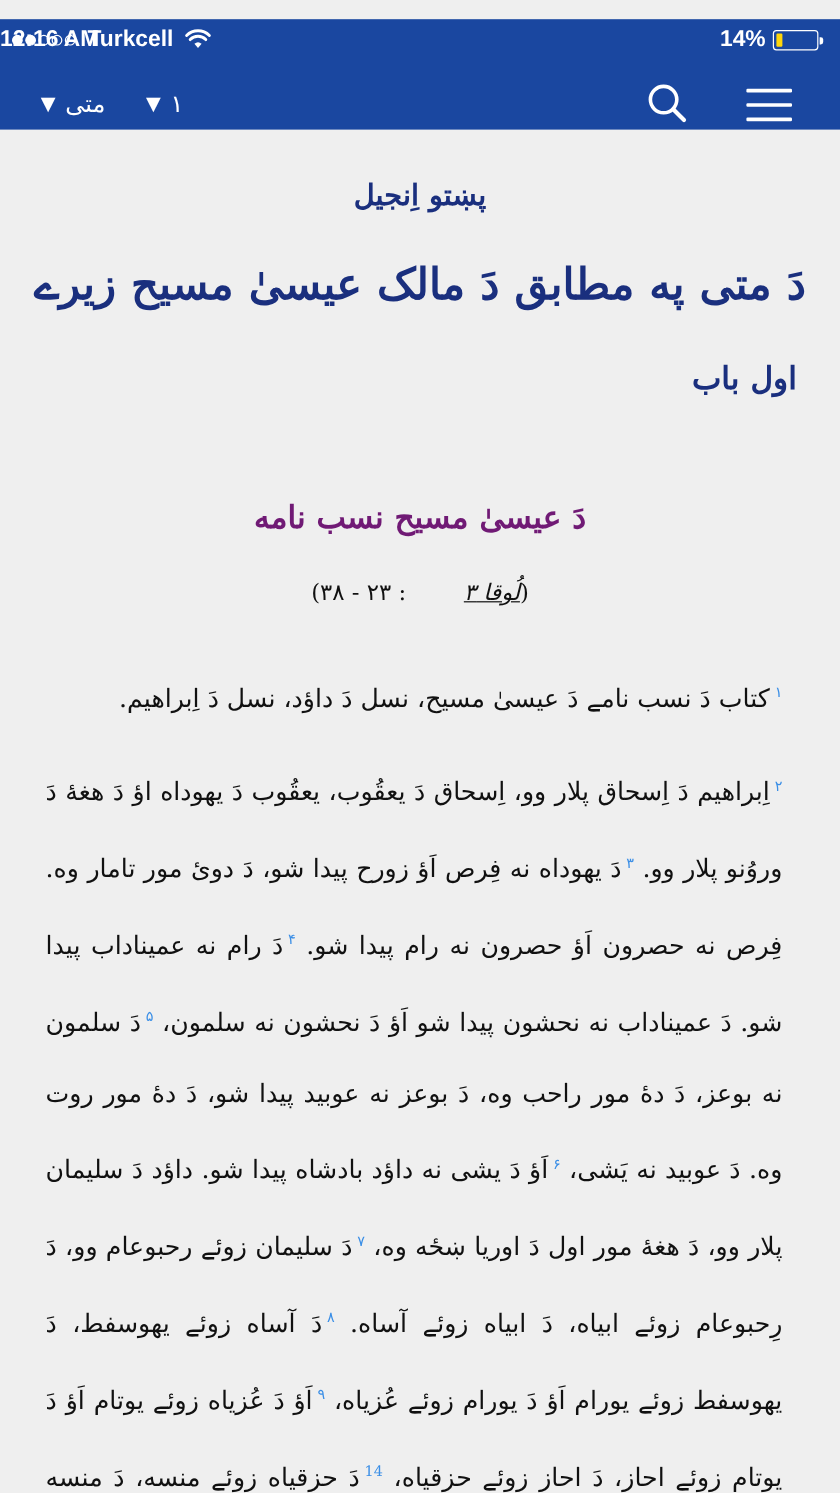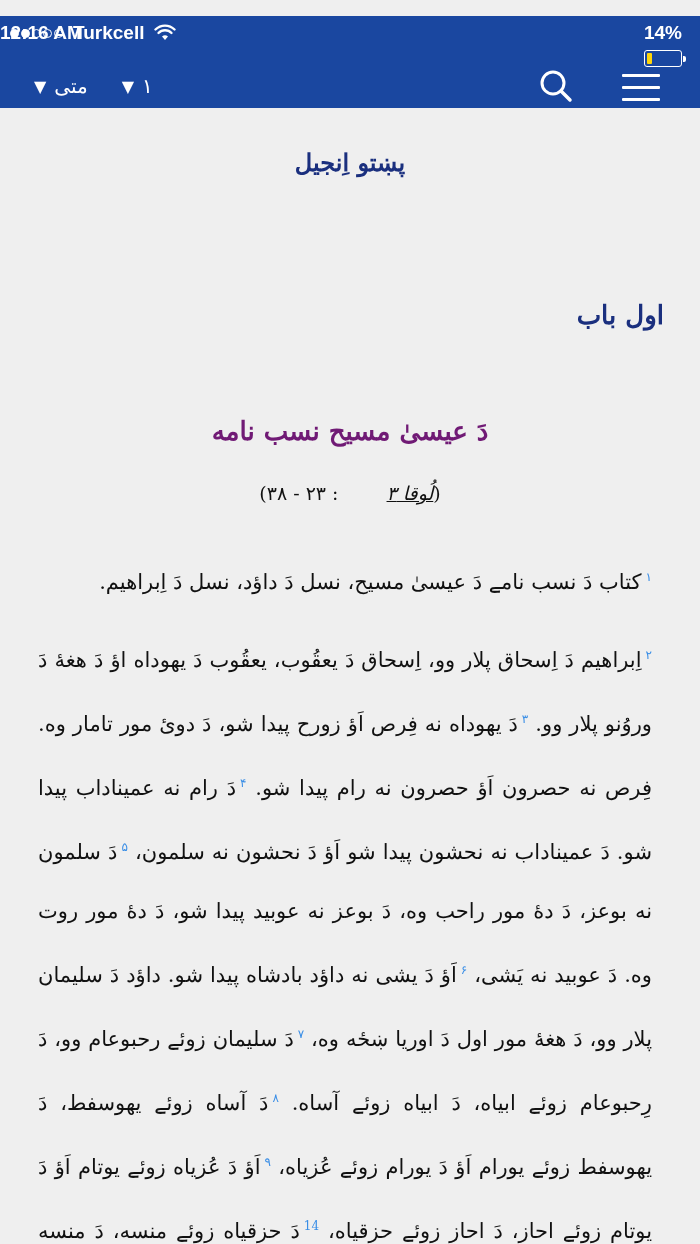--- a/index.html
+++ b/index.html
@@ -8,21 +8,21 @@
 
   .topbar { position: absolute; left: 0; top: 16px; width: 700px; height: 108px; background: #1a47a0; color: #fff; }
   .statusbar { position: absolute; left: 0; top: 0; width: 700px; height: 36px; font-family: "Liberation Sans", sans-serif; font-size: 19px; font-weight: bold; color: #fff; }
   .sb-left { position: absolute; left: 10px; top: 6px; display: flex; align-items: center; gap: 6px; }
   .signal { display: flex; gap: 2px; align-items: center; }
   .dot { width: 9px; height: 9px; border-radius: 50%; border: 1.3px solid #fff; }
   .dot.on { background: #fff; }
   .carrier { font-weight: bold; margin-left: 4px; }
   .wifi { width: 22px; height: 18px; margin-left: 4px; }
   .sb-time { position: absolute; left: 0; right: 0; top: 6px; text-align: left; }
-  .sb-right { position: absolute; right: 18px; top: 6px; display: flex; align-items: center; gap: 6px; flex-direction: column; }
+  .sb-right { position: absolute; right: 18px; top: 6px; display: flex; align-items: center; gap: 6px; }
   .battery { width: 38px; height: 17px; border: 1.3px solid #fff; border-radius: 3px; position: relative; }
   .battery-fill { position: absolute; left: 2px; top: 2px; width: 5px; height: 11px; background: #ffd60a; border-radius: 1px; }
   .battery-tip { position: absolute; right: -5px; top: 5px; width: 3px; height: 6px; background: #fff; border-radius: 0 2px 2px 0; }
 
   .navbar { position: absolute; left: 0; top: 36px; width: 700px; height: 72px; }
   .book-selector { position: absolute; left: 34px; top: 22px; display: flex; align-items: center; gap: 34px; font-family: "DejaVu Serif", serif; font-size: 20px; color: #fff; direction: ltr; }
   .sel { display: flex; align-items: center; gap: 8px; cursor: pointer; }
   .tri { font-size: 16px; }
   .search-btn { position: absolute; left: 536px; top: 15px; width: 40px; height: 40px; cursor: pointer; }
   .menu-btn { position: absolute; left: 620px; top: 16px; width: 44px; height: 36px; cursor: pointer; }
@@ -91,20 +91,21 @@
     <div class="menu-btn">
       <span style="top:6px"></span>
       <span style="top:18px"></span>
       <span style="top:30px"></span>
     </div>
   </div>
 </div>
 
 <div class="content">
   <div class="bookname">پښتو اِنجیل</div>
+  <div class="booktitle">دَ متی په مطابق دَ مالک عیسیٰ مسیح زیرے</div>
   <div class="chapter">اول باب</div>
   <div class="section">دَ عیسیٰ مسیح نسب نامه</div>
   <div class="ref">
     <span>(</span><span class="u">لُوقا ٣</span><span>: ٢٣ - ٣٨)</span>
   </div>
 
   <p class="para p1">
     <span class="vnum">١</span><span>کتاب دَ نسب نامے دَ عیسیٰ مسیح، نسل دَ داؤد، نسل دَ اِبراهیم.</span>
   </p>
 

